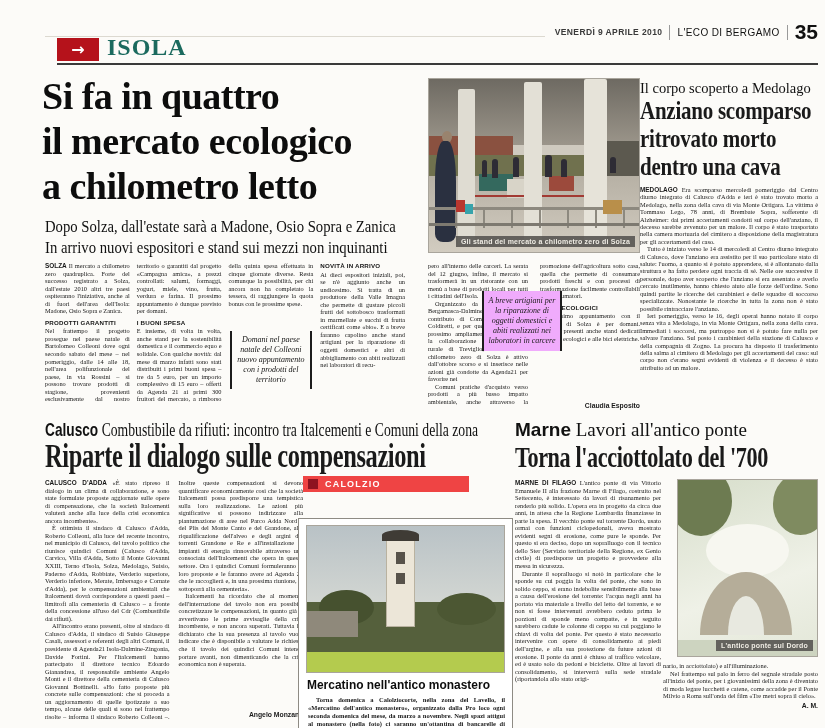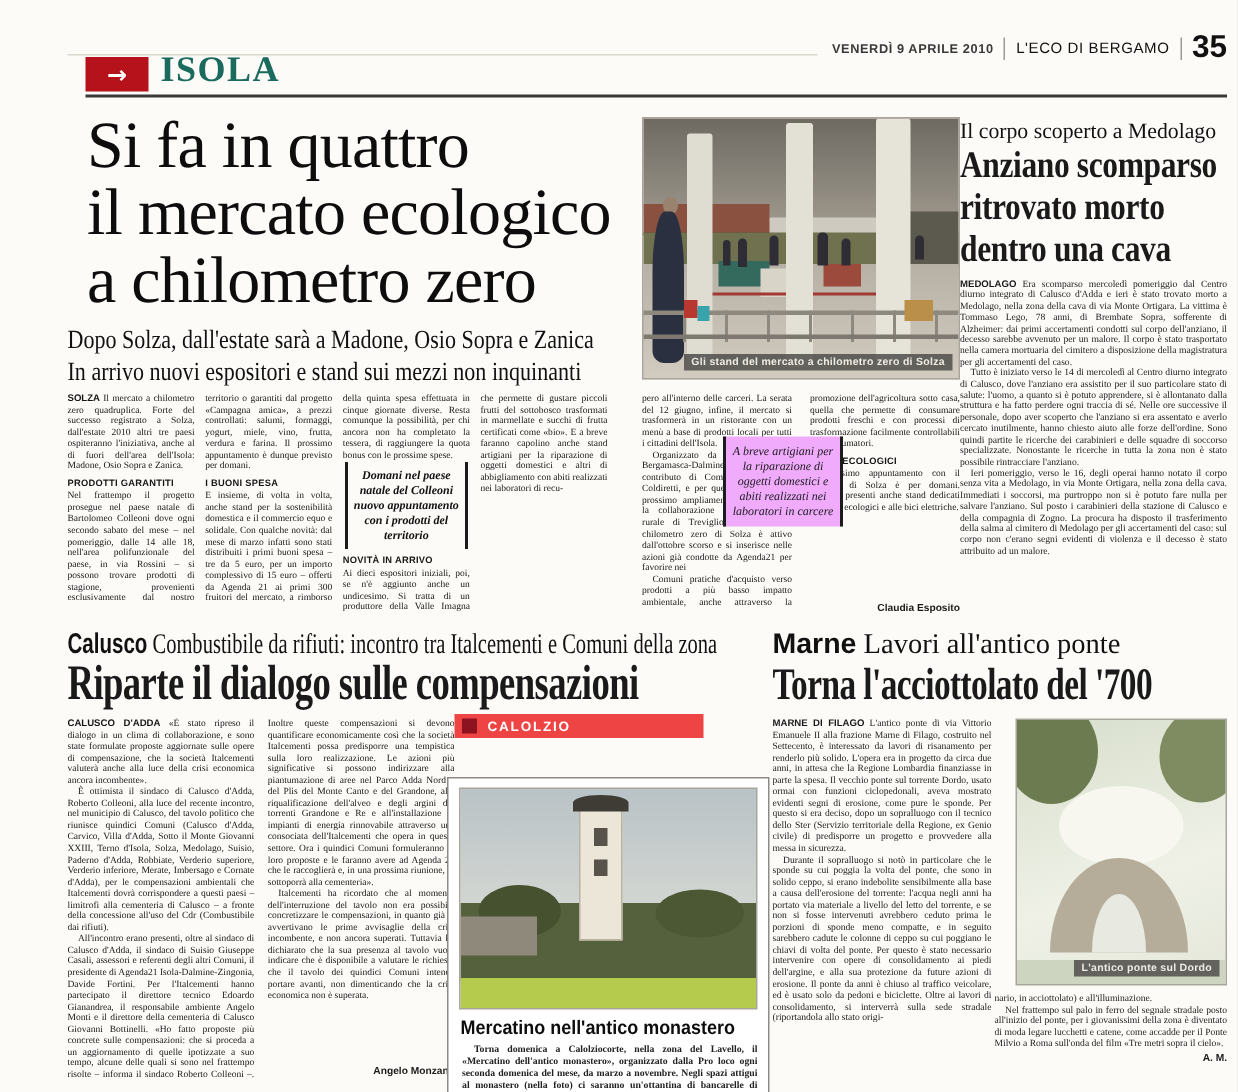--- a/index.html
+++ b/index.html
@@ -22,21 +22,21 @@
   .hairline { top:36px; left:45px; width:500px; height:1px; background:#dcd9d0; }
   .arrowbox { left:57px; top:38px; width:42px; height:23px; background:#b5121b;
     display:flex; align-items:center; justify-content:center; }
   .arrowbox span { color:#fff; font-size:16px; font-weight:bold; line-height:1;
     font-family:"DejaVu Sans", sans-serif; }
   .secname { left:107px; top:34px; font-size:24px; font-weight:bold; color:#1b6a5e;
     letter-spacing:1px; }
   .toprule { left:57px; top:63px; width:761px; height:1.5px; background:#3a3a3a; }
 
   
-  .h-main { left:58px; top:74px; font-weight:normal; font-size:44px; line-height:45px;
+  .h-main { left:42px; top:74px; font-weight:bold; font-size:38px; line-height:45px;
     letter-spacing:-.5px; color:#0d0d0d; }
   .subhead { left:45px; top:216px; font-size:17.5px; line-height:21px; color:#111; }
   .subhead .cond { transform:scaleX(.84); }
 
   .kicker { font-size:19px; color:#111; }
   .kicker b { font-family:"Liberation Sans", sans-serif; font-weight:bold; }
   .k-left { left:45px; top:419px; }
   .k-left .cond { transform:scaleX(.72); }
   .k-right { left:515px; top:419px; }
   .h-calusco { left:45px; top:438px; font-weight:bold; font-size:33px; line-height:36px; }
@@ -55,22 +55,22 @@
   .bp.first { text-indent:0; }
   .lead { font-family:"Liberation Sans", sans-serif; font-weight:bold; font-size:6.4px; }
   .subhd { font-family:"Liberation Sans", sans-serif; font-weight:bold; font-size:6.2px;
     margin:4px 0 1px; letter-spacing:.2px; text-align:left; }
   .byline { font-family:"Liberation Sans", sans-serif; font-weight:bold; font-size:6.8px;
     text-align:right; }
 
   .blockA { left:45px; top:262px; width:360px; height:148px; columns:4; column-gap:7px; overflow:hidden; }
   .blockB { left:428px; top:262px; width:212px; height:148px; columns:2; column-gap:12px; overflow:hidden; }
   .pullq { border-left:2.5px solid #1c1c1c; border-right:2.5px solid #1c1c1c;
-    padding:4px 4px; margin:1px 1px; font-style:italic; font-size:8px; line-height:10px;
-    text-align:center; text-indent:0; break-inside:avoid; color:#111;font-weight:bold; }
+    padding:4px 4px; margin:24px 1px; font-style:italic; font-size:8px; line-height:10px;
+    text-align:center; text-indent:0; break-inside:avoid; color:#111; }
   .pq2 { left:482px; top:291px; width:80px; background:#f0abfc;
     border-left:2.5px solid #1c1c1c; border-right:2.5px solid #1c1c1c;
     padding:5px 4px; font-style:italic; font-size:8px; line-height:10px; text-align:center; }
   .by-ce { left:548px; top:402px; width:92px; }
 
   .med-body { left:640px; top:186px; width:178px; height:220px; font-size:6.4px;
     line-height:7.4px; text-align:justify; overflow:hidden; }
 
   .cal-body { left:45px; top:479px; width:258px; height:249px; columns:2; column-gap:9px; overflow:hidden; }
   .by-am2 { left:185px; top:711px; width:116px; }
@@ -170,21 +170,21 @@
 
   <div class="abs arrowbox">
     <span>→</span>
   </div>
   <div class="abs secname">ISOLA</div>
   <div class="abs toprule"></div>
 
   <div class="abs h-main">
     <div>Si fa in quattro</div>
     <div>il mercato ecologico</div>
-    <div>a chilometro zero</div>
+    <div>a chilometro letto</div>
   </div>
   <div class="abs subhead">
     <div><span class="cond">Dopo Solza, dall'estate sarà a Madone, Osio Sopra e Zanica</span></div>
     <div><span class="cond">In arrivo nuovi espositori e stand sui mezzi non inquinanti</span></div>
   </div>
 
   <div class="abs photo ph-market">
     <div class="pm-ceil"></div>
     <div class="pm-roof"></div>
     <div class="pm-green"></div>

